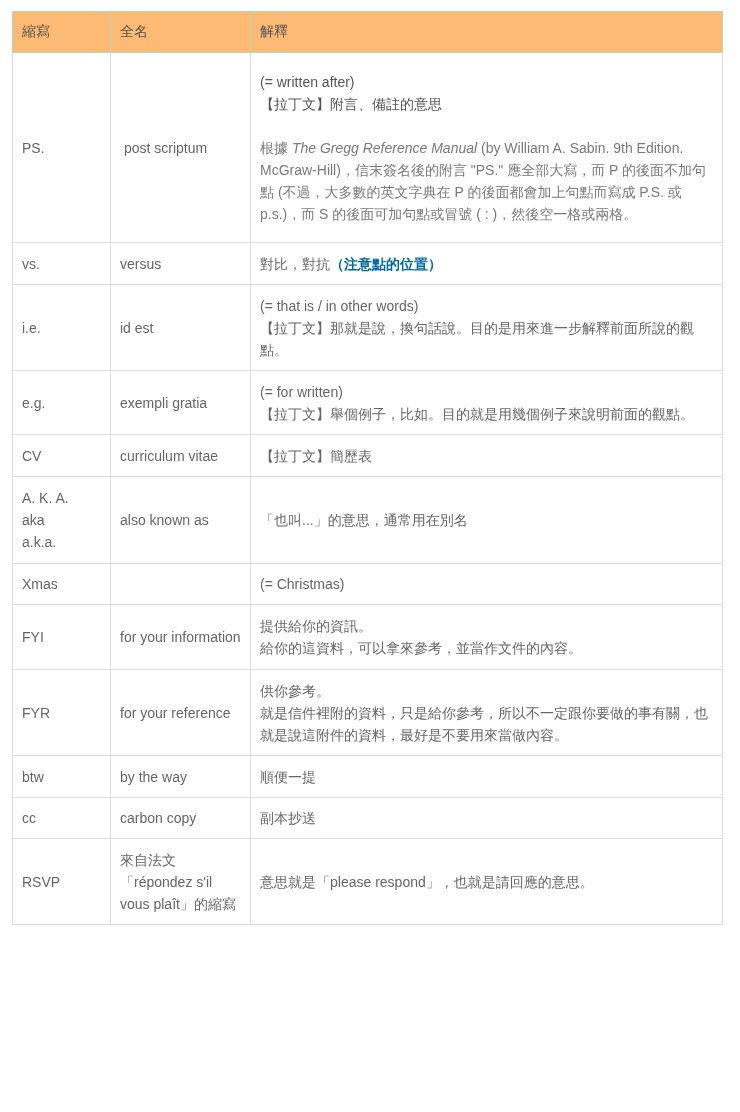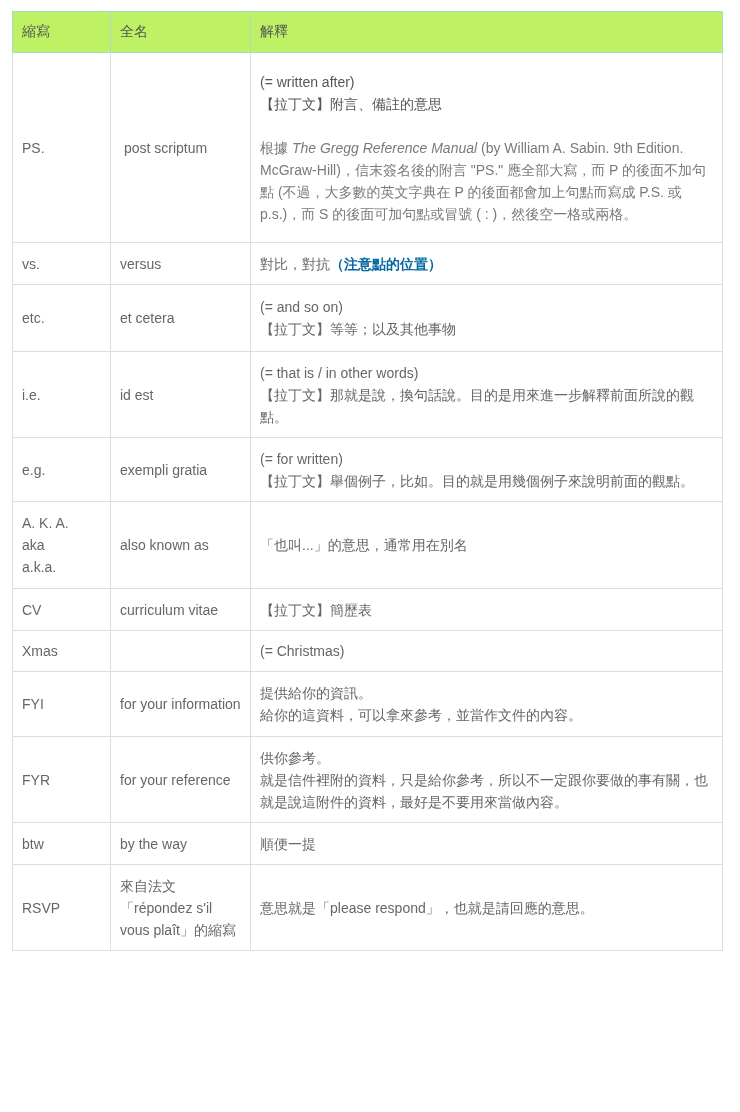--- a/index.html
+++ b/index.html
@@ -21,21 +21,21 @@
     left: 12px;
     top: 11px;
     width: 710px;
     border-collapse: collapse;
     table-layout: fixed;
   }
   table.abbr-table col.c1 { width: 98px; }
   table.abbr-table col.c2 { width: 140px; }
   table.abbr-table col.c3 { width: 472px; }
   table.abbr-table th {
-    background: #bef264;
+    background: #fdba74;
     border: 1px solid #aadcc1;
     text-align: left;
     font-weight: normal;
     color: #555555;
     padding: 0 9px;
     height: 40px;
     font-size: 14px;
   }
   table.abbr-table td {
     border: 1px solid #dedede;
@@ -81,61 +81,53 @@
         <span class="gray"><span>根據 </span><em>The Gregg Reference Manual</em><span> (by William A. Sabin. 9th Edition. McGraw-Hill)，信末簽名後的附言 "PS." 應全部大寫，而 P 的後面不加句點 (不過，大多數的英文字典在 P 的後面都會加上句點而寫成 P.S. 或 p.s.)，而 S 的後面可加句點或冒號 ( : )，然後空一格或兩格。</span></span>
       </td>
     </tr>
 
     <tr style="height:42px">
       <td>vs.</td>
       <td class="small">versus</td>
       <td><span>對比，對抗</span><span class="blue">（注意點的位置）</span></td>
     </tr>
 
-    <tr style="height:67px">
-      <td>etc.</td>
-      <td>et cetera</td>
-      <td>
-        <span class="line">(= and so on)</span>
-        <span class="line">【拉丁文】等等；以及其他事物</span>
-      </td>
-    </tr>
 
     <tr style="height:86px">
       <td>i.e.</td>
       <td>id est</td>
       <td>
         <span class="line">(= that is / in other words)</span>
         <span class="line">【拉丁文】那就是說，換句話說。目的是用來進一步解釋前面所說的觀點。</span>
       </td>
     </tr>
 
     <tr style="height:64px">
       <td>e.g.</td>
       <td>exempli gratia</td>
       <td>
         <span class="line">(= for written)</span>
         <span class="line">【拉丁文】舉個例子，比如。目的就是用幾個例子來說明前面的觀點。</span>
       </td>
     </tr>
 
+    <tr style="height:42px">
+      <td>CV</td>
+      <td>curriculum vitae</td>
+      <td>【拉丁文】簡歷表</td>
+    </tr>
+
     <tr style="height:87px">
       <td>
         <span class="line">A. K. A.</span>
         <span class="line">aka</span>
         <span class="line">a.k.a.</span>
       </td>
       <td>also known as</td>
       <td>「也叫...」的意思，通常用在別名</td>
-    </tr>
-
-    <tr style="height:42px">
-      <td>CV</td>
-      <td>curriculum vitae</td>
-      <td>【拉丁文】簡歷表</td>
     </tr>
 
     <tr style="height:41px">
       <td>Xmas</td>
       <td></td>
       <td>(= Christmas)</td>
     </tr>
 
     <tr style="height:65px">
       <td>FYI</td>
@@ -155,20 +147,25 @@
       </td>
     </tr>
 
 
     <tr style="height:42px">
       <td>btw</td>
       <td>by the way</td>
       <td>順便一提</td>
     </tr>
 
+    <tr style="height:41px">
+      <td>cc</td>
+      <td>carbon copy</td>
+      <td>副本抄送</td>
+    </tr>
 
 
     <tr style="height:86px">
       <td>RSVP</td>
       <td>
         <span class="line">來自法文</span>
         <span class="line">「répondez s'il</span>
         <span class="line">vous plaît」的縮寫</span>
       </td>
       <td>意思就是「please respond」，也就是請回應的意思。</td>

